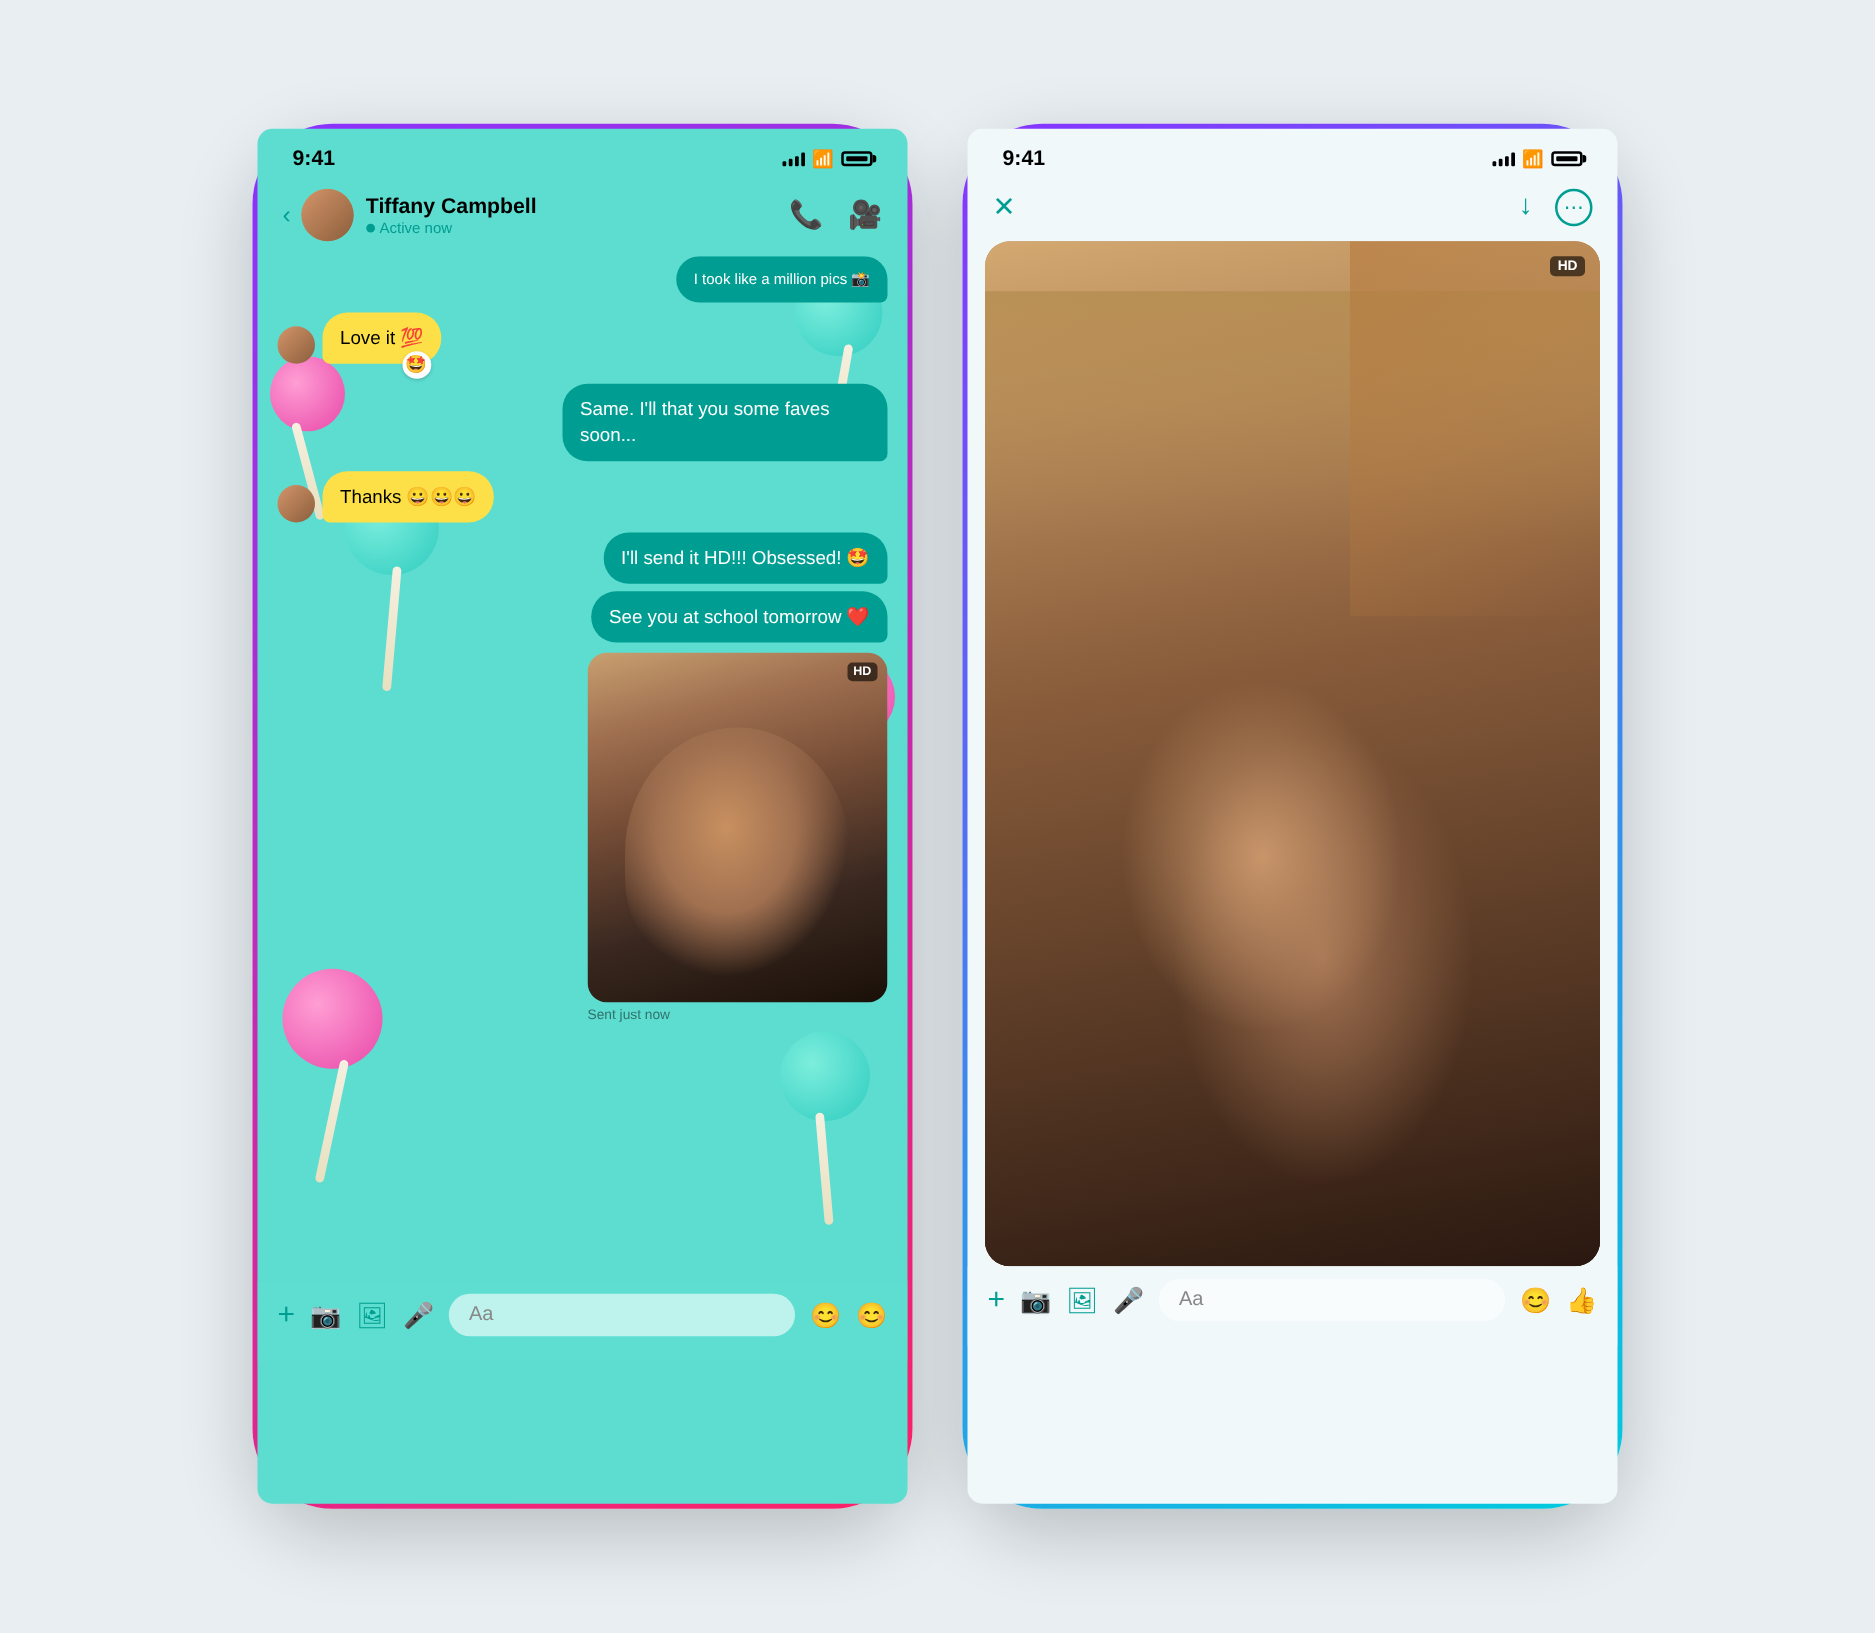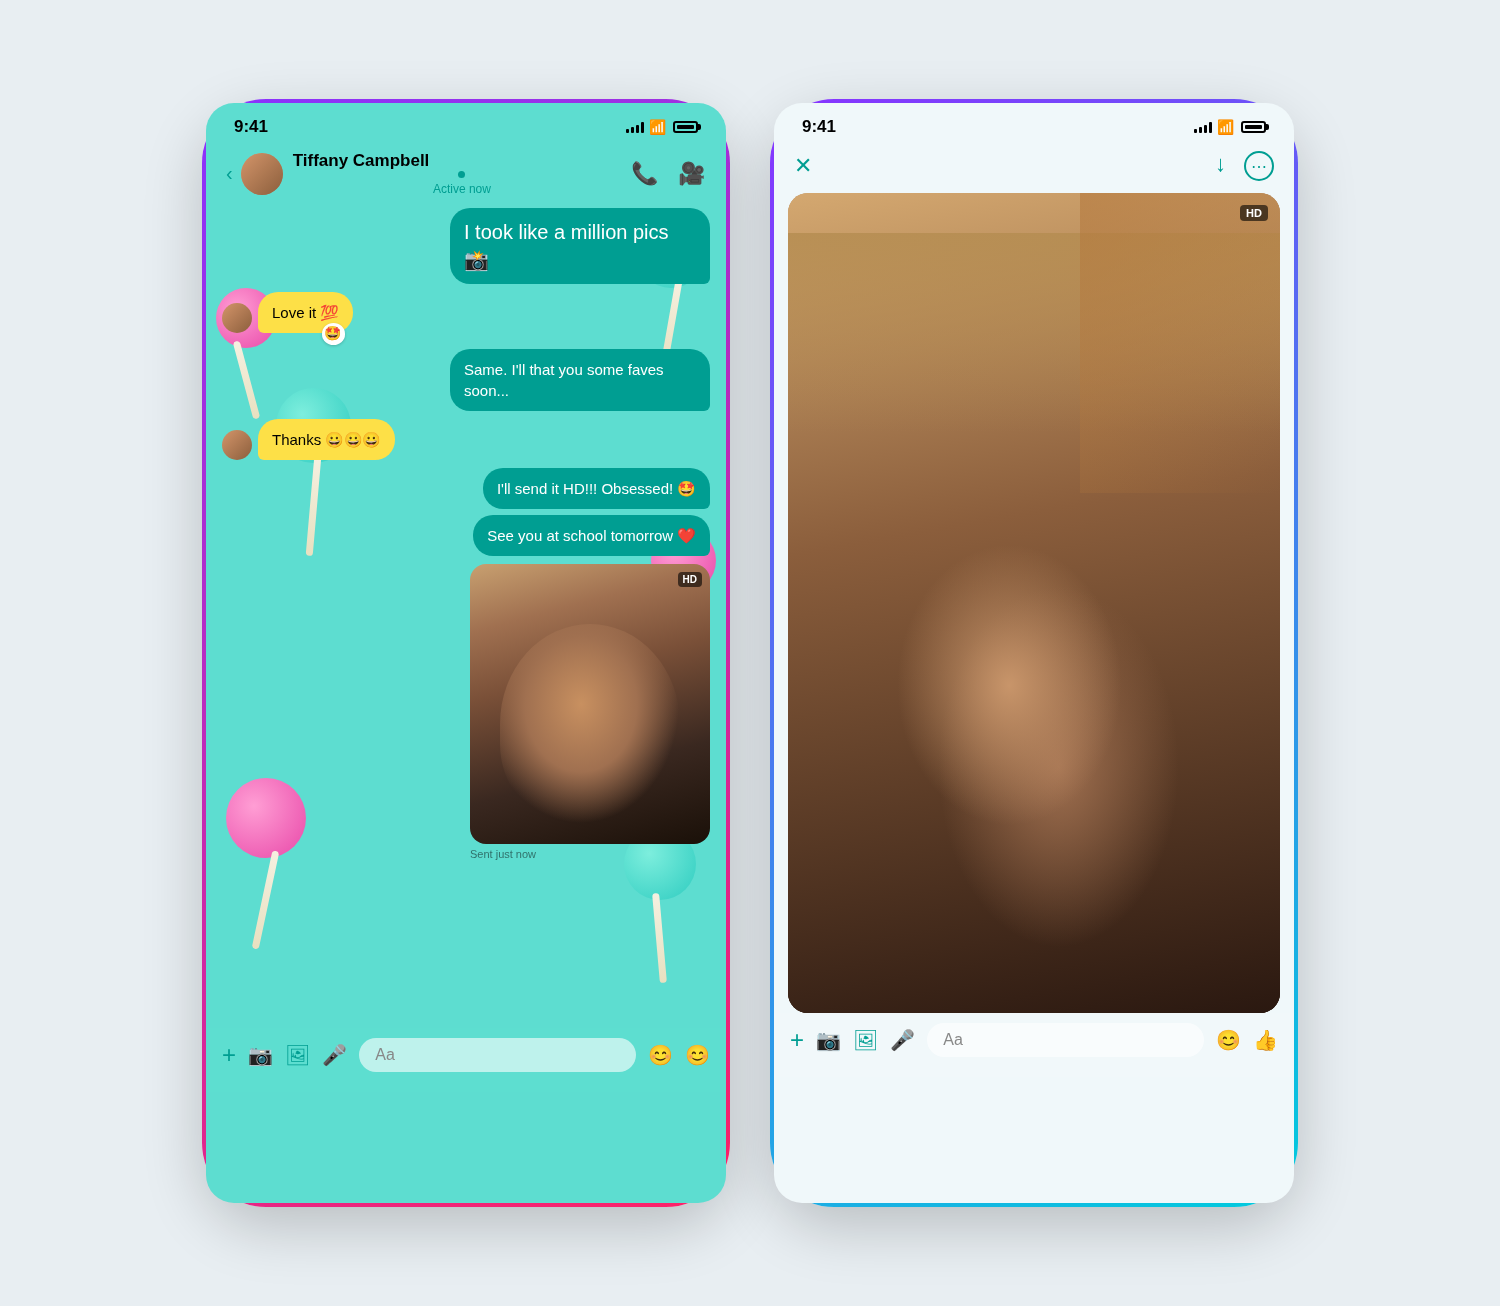--- a/index.html
+++ b/index.html
@@ -25,21 +25,21 @@
       width: 528px;
       height: 1108px;
       border-radius: 64px;
       padding: 4px;
       background: linear-gradient(150deg, #8833ff, #00ccdd);
       box-shadow: 0 20px 60px rgba(0,0,0,0.2);
     }
     .phone-inner {
       width: 100%;
       height: 100%;
-      border-radius: 28px;
+      border-radius: 12px;
       overflow: hidden;
       position: relative;
     }
     
     .phone-inner-left {
       background: #5dddd0;
     }
     
     .status-bar {
       display: flex;
@@ -134,21 +134,20 @@
       font-size: 17px;
       font-weight: 700;
       color: #000;
     }
     .contact-status {
       font-size: 12px;
       color: #009e92;
       display: flex;
       align-items: center;
       gap: 4px;
-      flex-direction: column;
     }
     .status-dot {
       width: 7px;
       height: 7px;
       background: #009e92;
       border-radius: 50%;
     }
     .header-icons {
       display: flex;
       gap: 20px;
@@ -387,21 +386,21 @@
       </div>
 
       <div style="position:absolute; top:620px; right:30px; z-index:2;">
         <div style="width:72px;height:72px;border-radius:50%;background:radial-gradient(circle at 35% 35%, #7deedd, #2eccc0);"></div>
         <div style="position:absolute;width:7px;height:90px;background:linear-gradient(to bottom,#f5f0e0,#e8e0c0);border-radius:4px;left:32px;top:65px;transform:rotate(-5deg);"></div>
       </div>
 
       <div style="padding: 0 16px; position:relative; z-index:8;">
 
         <div class="msg-row outgoing">
-          <div class="bubble outgoing" style="font-size:20px; background:#009e92;">
+          <div class="bubble outgoing" style="font-size:12px; background:#009e92;">
             <span>I took like a million pics 📸</span>
           </div>
         </div>
 
         <div class="msg-row incoming" style="margin-top:8px;">
           <div class="msg-avatar"></div>
           <div class="bubble incoming" style="position:relative;">
             <span>Love it 💯</span>
             <span class="reaction">🤩</span>
           </div>

